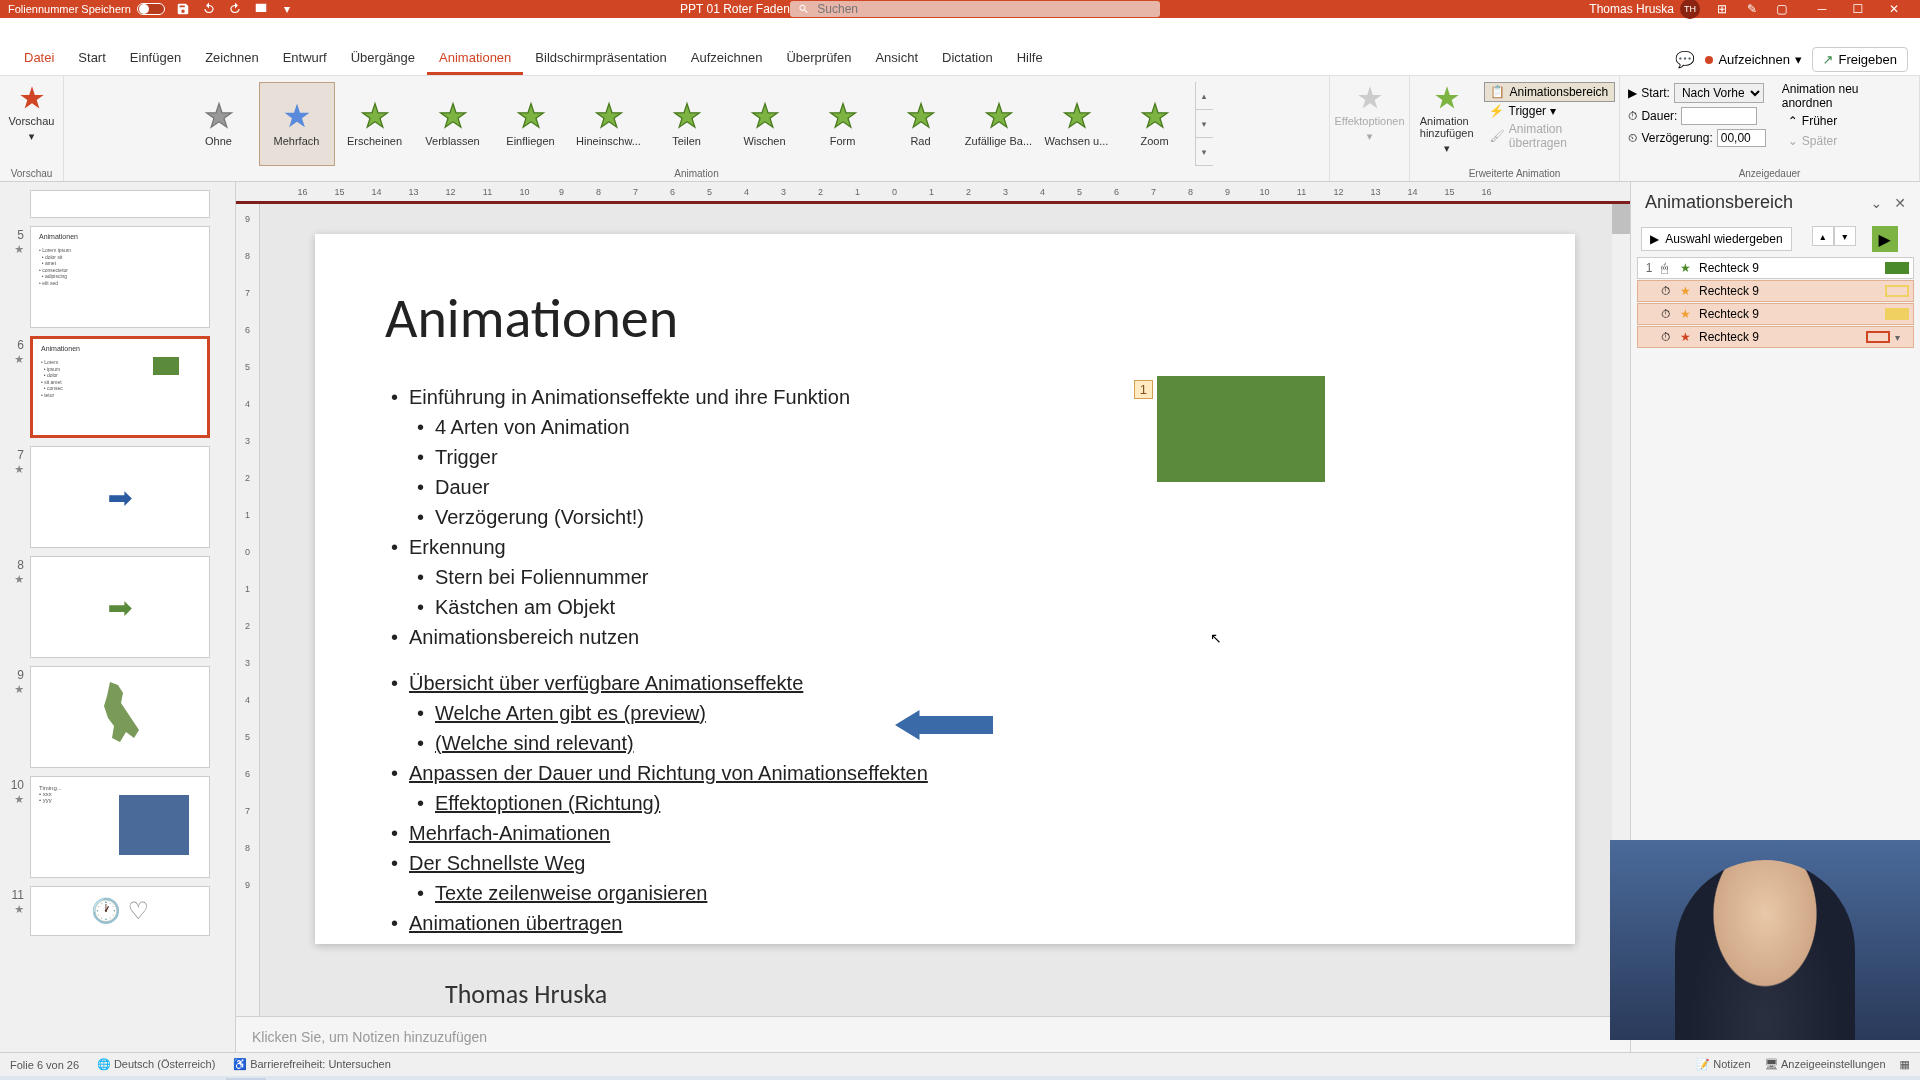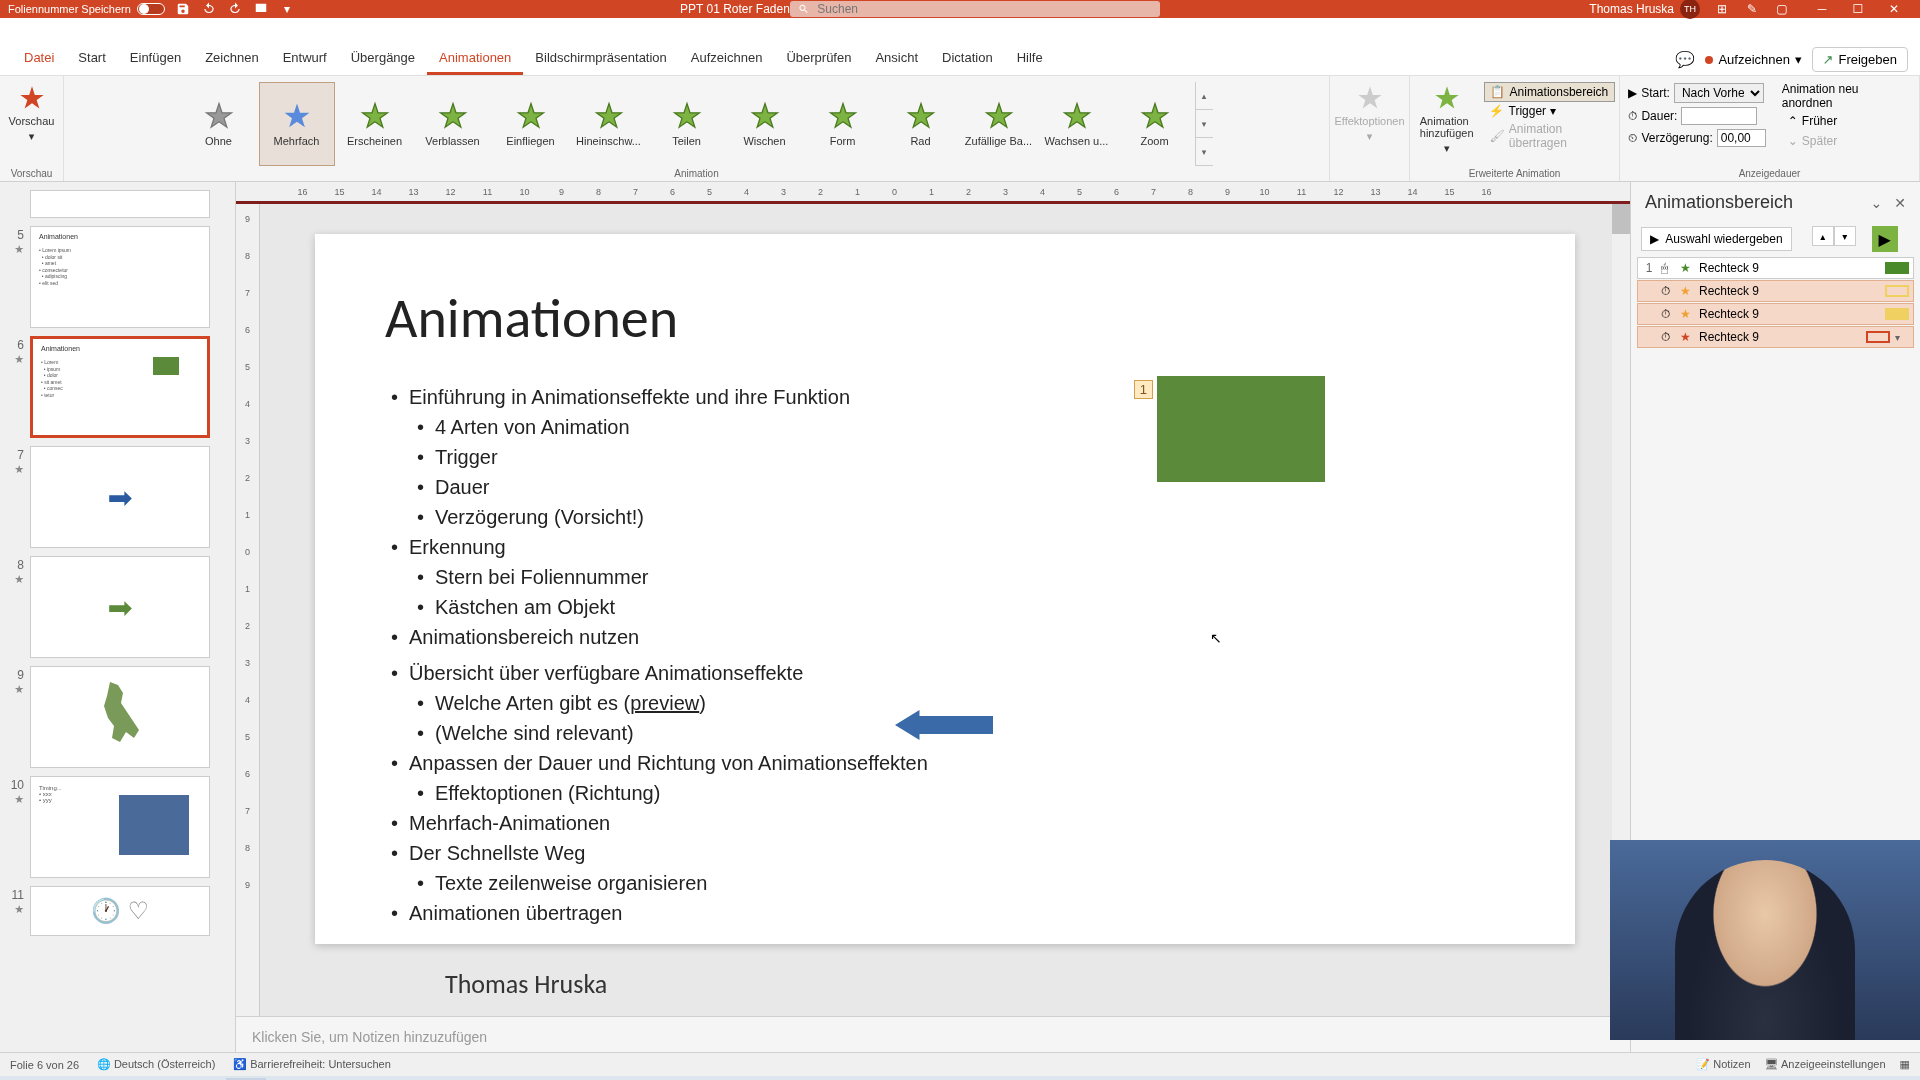--- a/index.html
+++ b/index.html
@@ -461,21 +461,21 @@
               <li>Dauer</li>
               <li>Verzögerung (Vorsicht!)</li>
             </ul>
             <li>Erkennung</li>
             <ul>
               <li>Stern bei Foliennummer</li>
               <li>Kästchen am Objekt</li>
             </ul>
             <li>Animationsbereich nutzen</li>
           </ul>
-          <ul style="margin-top:6px;">
+          <ul style="margin-top:16px;text-decoration:underline;">
             <li>Übersicht über verfügbare Animationseffekte</li>
             <ul>
               <li><span>Welche Arten gibt es (</span><span class="underline">preview</span><span>)</span></li>
               <li>(Welche sind relevant)</li>
             </ul>
             <li>Anpassen der Dauer und Richtung von Animationseffekten</li>
             <ul>
               <li>Effektoptionen (Richtung)</li>
             </ul>
             <li>Mehrfach-Animationen</li>

